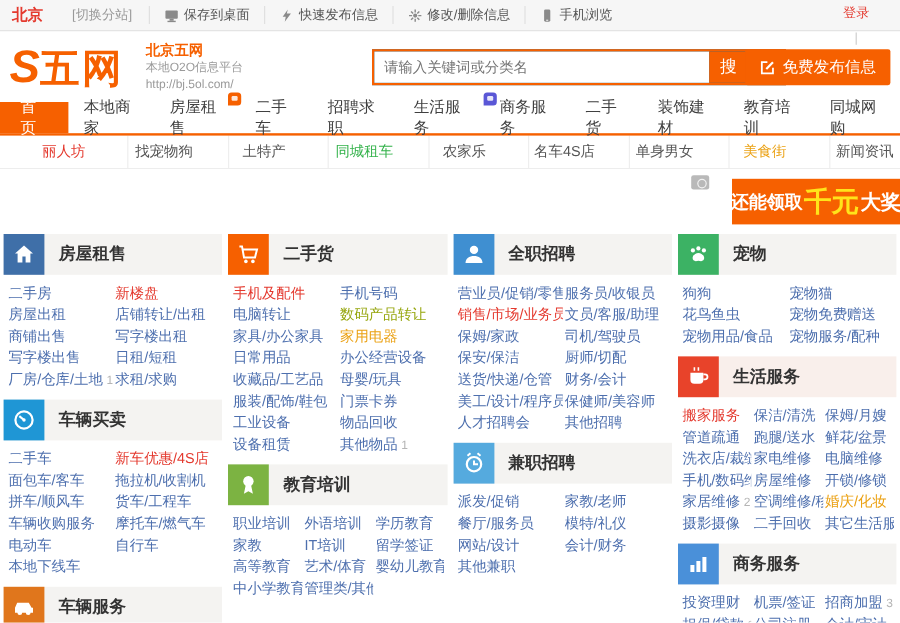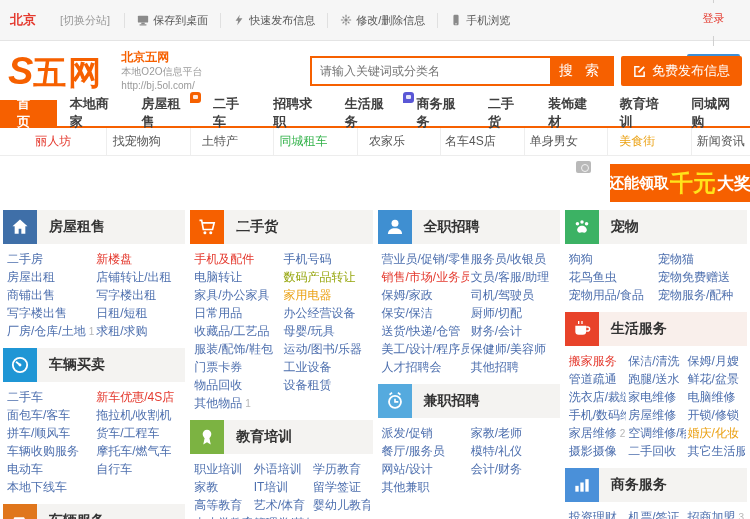--- a/index.html
+++ b/index.html
@@ -1,20 +1,20 @@
 <!DOCTYPE html>
 <html><head>
 <meta charset="utf-8">
 <style>
   * { margin:0; padding:0; box-sizing:border-box; }
   html,body { width:750px; height:519px; overflow:hidden; background:#fff;
     font-family:"Liberation Sans","DejaVu Sans",sans-serif; }
 
   
-  .topbar { height:41px; background:#f6f6f6; border-bottom:1px solid #e4e4e4;
+  .topbar { height:26px; background:#f6f6f6; border-bottom:1px solid #e4e4e4;
     display:flex; align-items:center; font-size:11px; color:#666; padding:0 10px; }
   .city { color:#e4392e; font-weight:bold; font-size:13px; }
   .switch { color:#999; margin-left:4px; cursor:pointer;padding-left:20px; }
   .tb-links { display:flex; margin-left:14px; }
   .tb-link { display:flex; align-items:center; gap:4px; padding:0 12px;
     border-left:1px solid #e0e0e0; cursor:pointer; color:#555; }
   .tb-link svg { width:12px; height:12px; color:#8a8a8a; }
   .tb-right { margin-left:auto; display:flex; align-items:center; gap:8px;flex-direction:column; }
   .tb-right .sep { color:#ccc; }
   .tb-auth { color:#e4392e; cursor:pointer; }
@@ -24,32 +24,32 @@
 
   
   .header { height:59px; display:flex; align-items:center; padding:0 8px; position:relative; }
   .logo { display:flex; align-items:baseline; color:#f66000; cursor:pointer; }
   .logo-mark { font-size:38px; font-weight:800; font-style:italic; line-height:1; }
   .logo-text { font-size:33px; font-weight:800; line-height:1; letter-spacing:2px; }
   .site-info { margin-left:18px; line-height:1.35; }
   .site-name { color:#f66000; font-size:12px; font-weight:bold; }
   .site-tag, .site-url { color:#9a9a9a; font-size:10px; }
   .searchbar { position:absolute; left:310px; top:15px; display:flex;
-    border:2px solid #f66000; height:30px; width:304px; background:#0369a1; }
+    border:2px solid #f66000; height:30px; width:345px; background:#0369a1; }
   .search-input { flex:1; border:none; outline:none; font-size:12px; padding:0 8px; color:#333; }
   .search-btn { width:62px; background:#f66000; color:#fff; border:none; font-size:14px;
     letter-spacing:4px; cursor:pointer; }
   .post-btn { position:absolute; right:8px; top:15px; height:30px; background:#f66000;
     color:#fff; border:none; border-radius:2px; font-size:13px; padding:0 12px;
     display:flex; align-items:center; gap:6px; cursor:pointer; }
   .post-btn svg { width:13px; height:13px; color:#fff; }
 
   
   .nav { height:28px; display:flex; border-bottom:2px solid #f66000; position:relative; }
-  .nav-item { padding:0 13px; font-size:13px; color:#404040; font-weight:bold;
+  .nav-item { padding:0 13px; font-size:13px; color:#404040; font-weight:normal;
     display:flex; align-items:center; cursor:pointer; }
   .nav-item.active { background:#f66000; color:#fff; padding:0 17px; }
   .promo-badge { position:absolute; width:11px; height:11px; border-radius:3px 3px 3px 0; top:-8px; }
   .promo-badge::after { content:""; position:absolute; left:3px; top:3px; width:5px; height:4px;
     background:rgba(255,255,255,.85); border-radius:1px; }
   .promo-orange { left:190px; background:#f66000; }
   .promo-blue { left:403px; background:#5a57d6; }
 
   
   .subnav { height:28px; display:flex; align-items:stretch; border-bottom:1px solid #ededed; }
@@ -279,21 +279,20 @@
           <a class="sec-link w2">手机号码</a>
           <a class="sec-link w2">电脑转让</a>
           <a class="sec-link w2 c-olive">数码产品转让</a>
           <a class="sec-link w2">家具/办公家具</a>
           <a class="sec-link w2 c-gold">家用电器</a>
           <a class="sec-link w2">日常用品</a>
           <a class="sec-link w2">办公经营设备</a>
           <a class="sec-link w2">收藏品/工艺品</a>
           <a class="sec-link w2">母婴/玩具</a>
           <a class="sec-link w2">服装/配饰/鞋包</a>
-          <a class="sec-link w2">运动/图书/乐器</a>
           <a class="sec-link w2">门票卡券</a>
           <a class="sec-link w2">工业设备</a>
           <a class="sec-link w2">物品回收</a>
           <a class="sec-link w2">设备租赁</a>
           <a class="sec-link w2">其他物品<span class="cnt">1</span></a>
         </div>
       </div>
       <div class="section">
         <div class="sec-header">
           <span class="sec-icon" style="background: rgb(124, 179, 66);">

